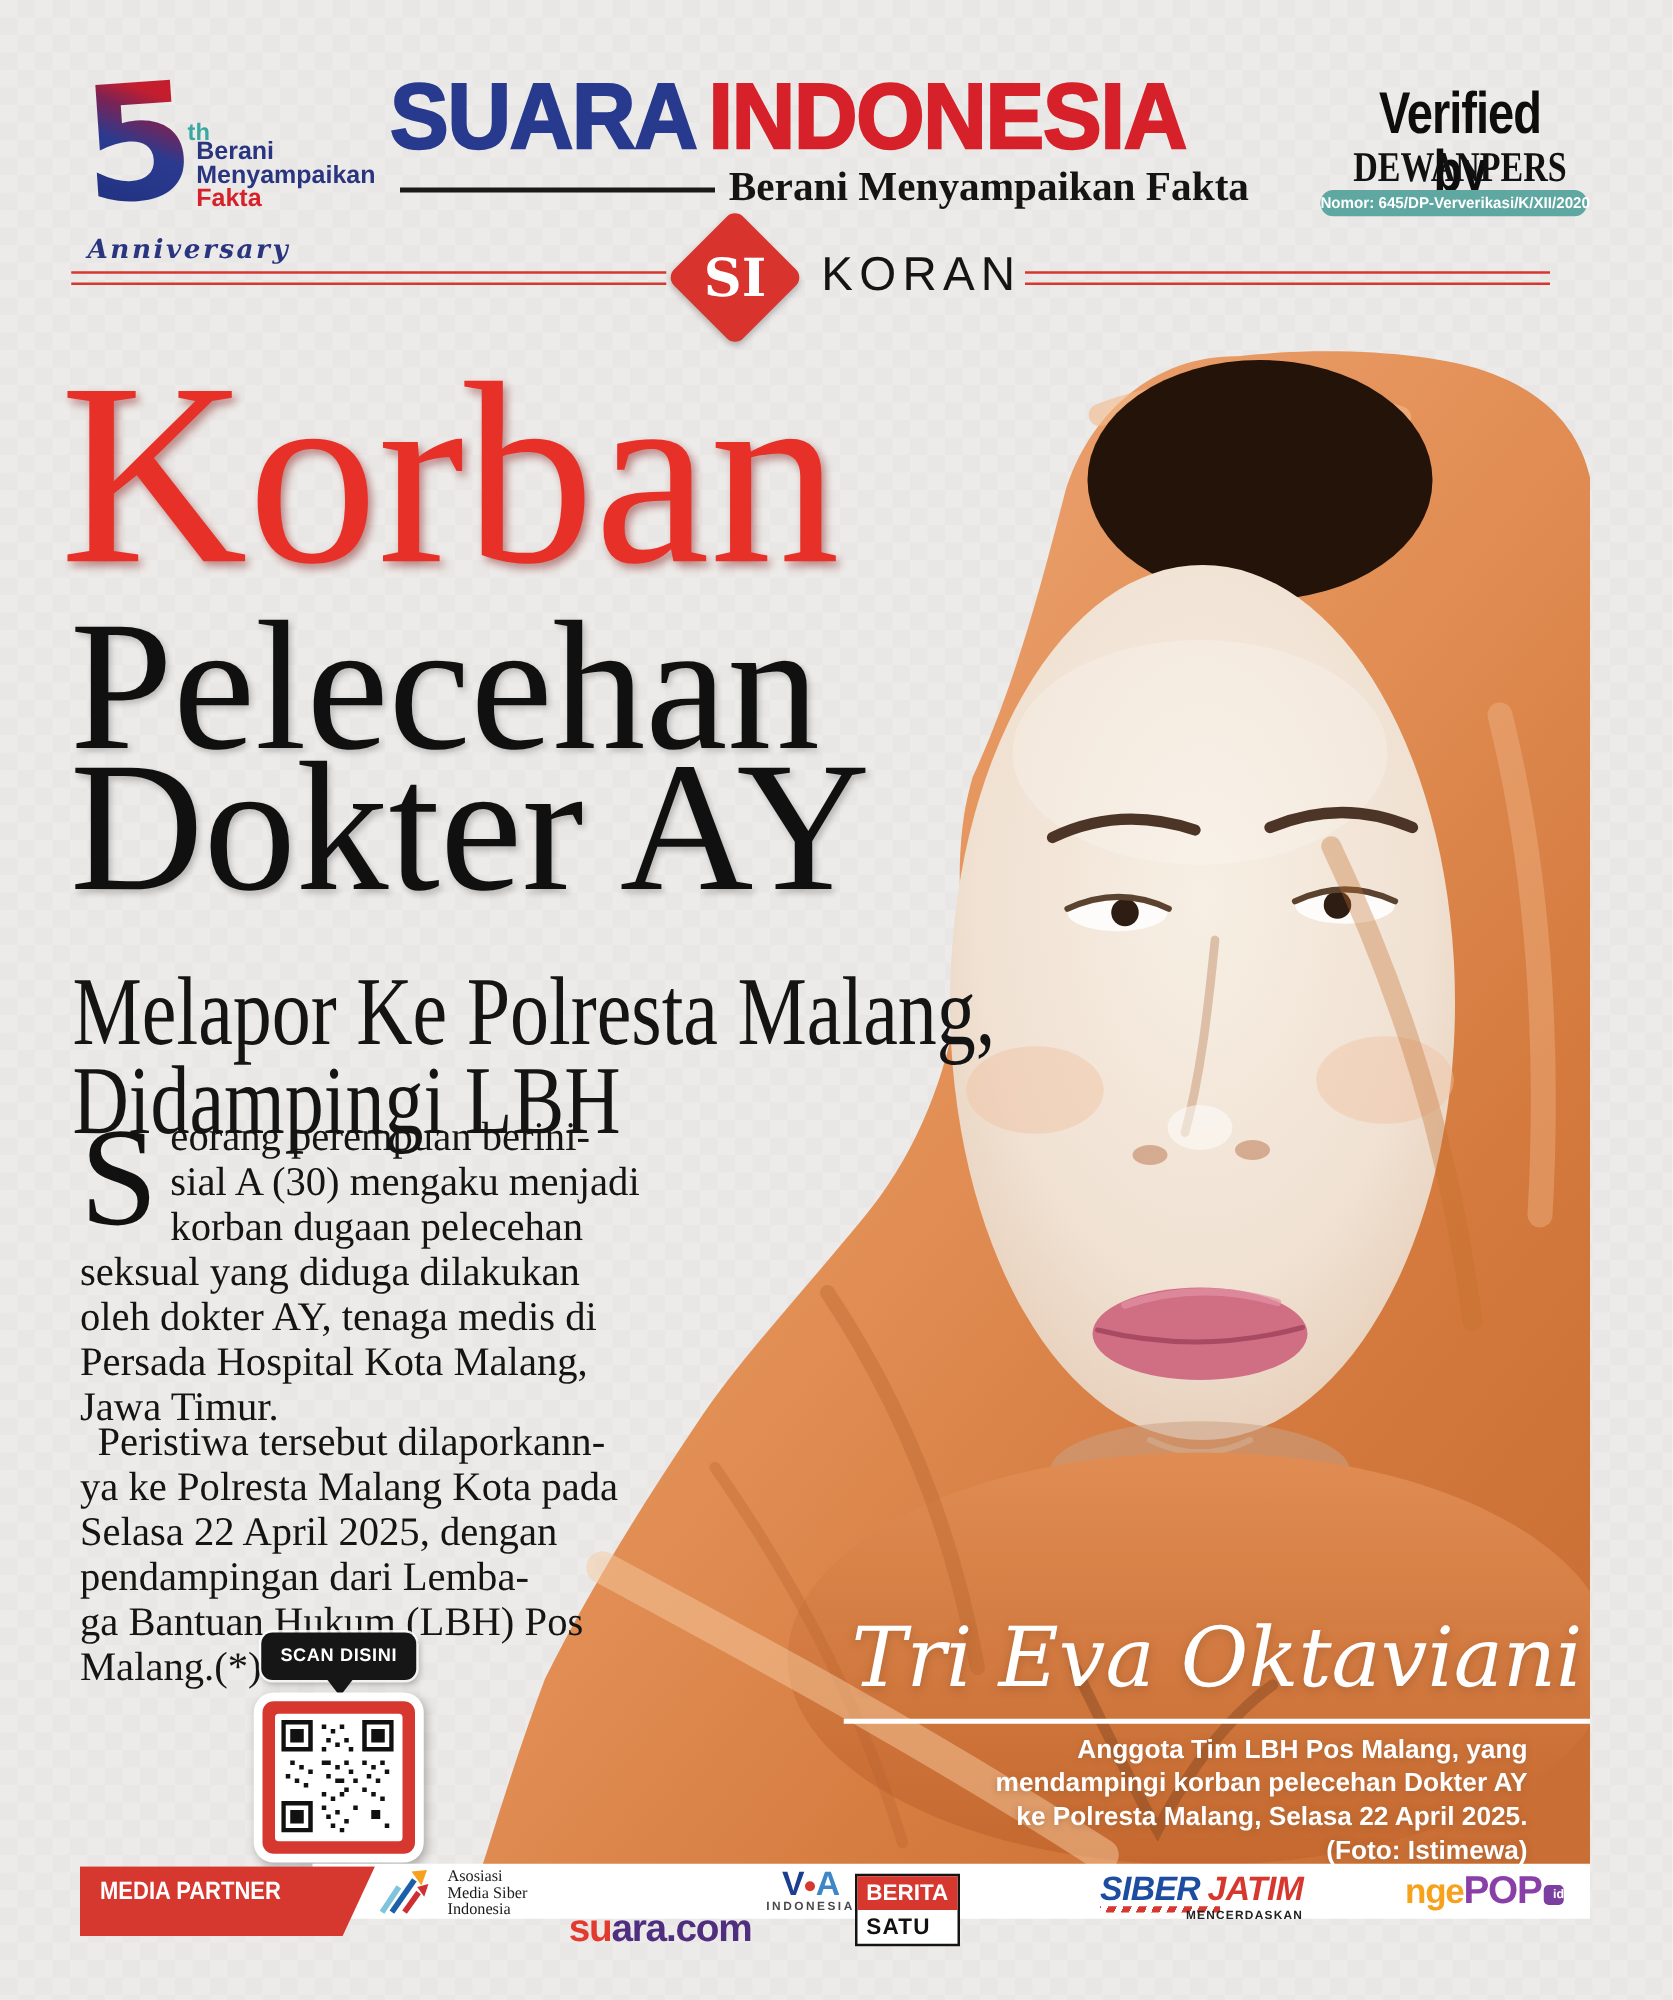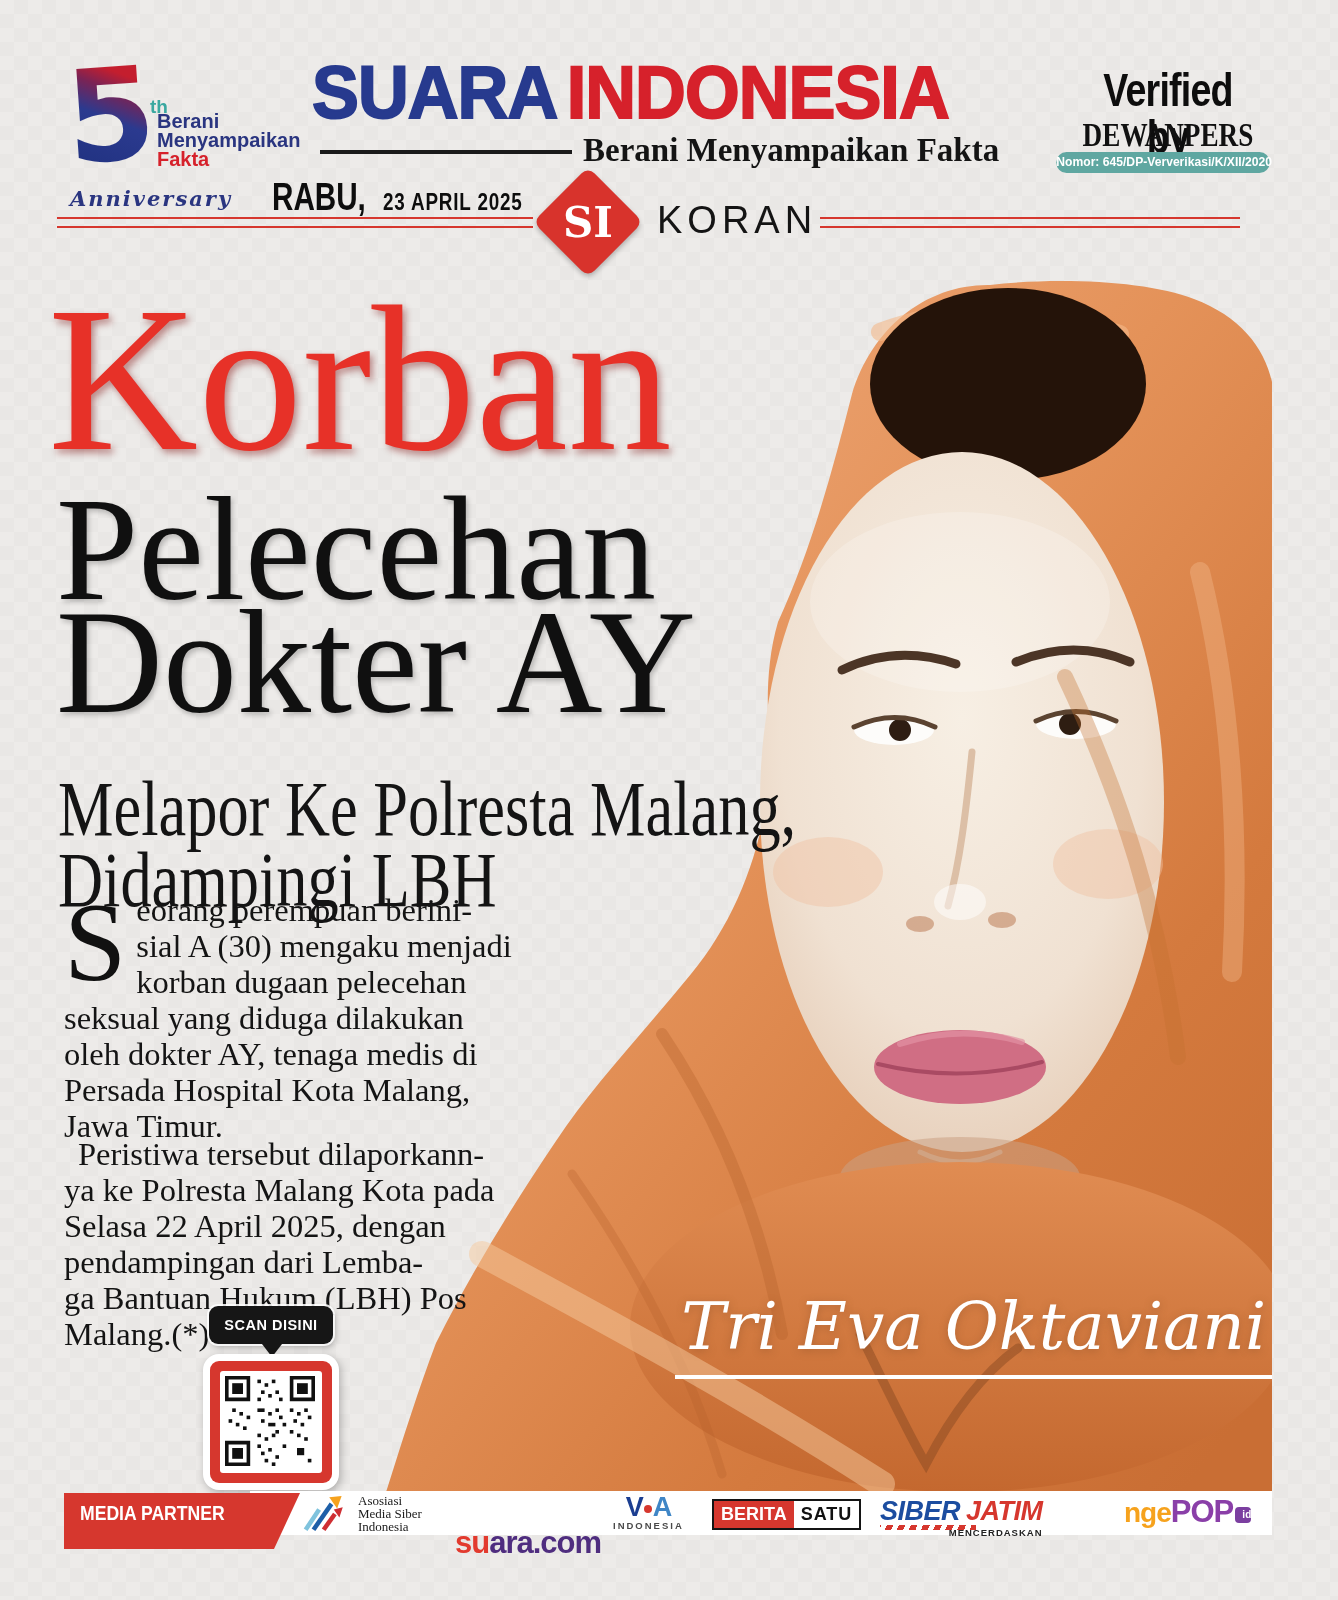--- a/index.html
+++ b/index.html
@@ -110,21 +110,21 @@
   .amsi-arrows{left:300px;top:1496px;}
   .amsi-text{left:358px;top:1494px;font-family:"Liberation Serif",serif;font-size:13px;line-height:13px;color:#1a1a1a;}
   .suara{left:455px;top:1497px;font-weight:800;font-size:31px;letter-spacing:-1px;margin-top:28px;}
   .suara .p1{color:#e23a2e;}
   .suara .p2{color:#4f2d7f;}
   .voa{left:613px;top:1494px;text-align:center;}
   .voa .row{font-weight:900;font-size:27px;line-height:26px;letter-spacing:-1px;}
   .voa .v{color:#1b3e91;} .voa .a{color:#3f86c6;}
   .voa .dot{display:inline-block;width:8px;height:8px;border-radius:50%;background:#d6372e;margin:0 1px 3px 1px;}
   .voa .sub{font-size:9.5px;letter-spacing:2px;color:#4a4a4a;font-weight:600;}
-  .bsatu{left:712px;top:1499px;display:flex;border:2px solid #141414;background:#fff;}
+  .bsatu{left:684px;top:1499px;display:flex;border:2px solid #141414;background:#fff;flex-direction:column;}
   .bsatu .b1{background:#d6372e;color:#fff;font-weight:900;font-size:18px;padding:3px 7px;}
   .bsatu .b2{color:#111;font-weight:900;font-size:18px;padding:3px 7px;letter-spacing:1px;}
   .siber{left:880px;top:1496px;font-style:italic;font-weight:900;white-space:nowrap;}
   .siber .s1{color:#1c4da0;font-size:27px;letter-spacing:-.5px;}
   .siber .s2{color:#d6372e;font-size:27px;letter-spacing:-.5px;margin-left:6px;}
   .siber .stripes{width:96px;height:5px;margin-top:-2px;
     background:repeating-linear-gradient(-65deg,#d6372e 0 6px,transparent 6px 11px);}
   .siber .sub{font-style:normal;font-weight:800;font-size:9.5px;color:#222;letter-spacing:1px;text-align:right;margin-top:-3px;}
   .ngepop{left:1124px;top:1494px;white-space:nowrap;}
   .ngepop .n1{color:#f6a21d;font-weight:800;font-size:28px;letter-spacing:-1px;}
@@ -210,24 +210,20 @@
     <div class="l3">Fakta</div>
   </div>
   <div class="abs anniv-script">Anniversary</div>
 
   <div class="abs masthead">
     <span class="w1">SUARA</span><span class="w2">INDONESIA</span>
   </div>
   <div class="abs mast-line"></div>
   <div class="abs mast-tagline">Berani Menyampaikan Fakta</div>
 
-  <div class="abs date-row">
-    <span class="date-day">RABU,</span>
-    <span class="date-rest">23 APRIL 2025</span>
-  </div>
 
   <div class="abs verified-1">Verified by</div>
   <div class="abs verified-2">DEWANPERS</div>
   <div class="abs verified-badge">Nomor: 645/DP-Ververikasi/K/XII/2020</div>
 
   <div class="abs redline redline-left"></div>
   <div class="abs redline redline-right"></div>
   <div class="abs si-diamond">
     <span>SI</span>
   </div>
@@ -311,20 +307,24 @@
             <rect x="13" y="24" width="1" height="1"></rect>
               <rect x="20" y="20" width="2" height="2"></rect>
               <rect x="23" y="23" width="1" height="1"></rect>
           </g>
         </svg>
       </div>
     </div>
   </div>
 
   <div class="abs cap-name">Tri Eva Oktaviani</div>
+  <div class="abs cap-sub pre">Anggota Tim LBH Pos Malang, yang
+mendampingi korban pelecehan Dokter AY
+ke Polresta Malang, Selasa 22 April 2025.
+(Foto: Istimewa)</div>
 
   <div class="abs strip"></div>
   <div class="abs partner">
     <span>MEDIA PARTNER</span>
   </div>
 
   <div class="abs logo amsi-arrows">
     <svg width="54" height="36" viewBox="0 0 44 32">
       <path d="M3 30 L15 12" stroke="#7fc3dd" stroke-width="4" fill="none"></path>
       <path d="M10 30 L26 7" stroke="#1d5fa8" stroke-width="4" fill="none"></path>

